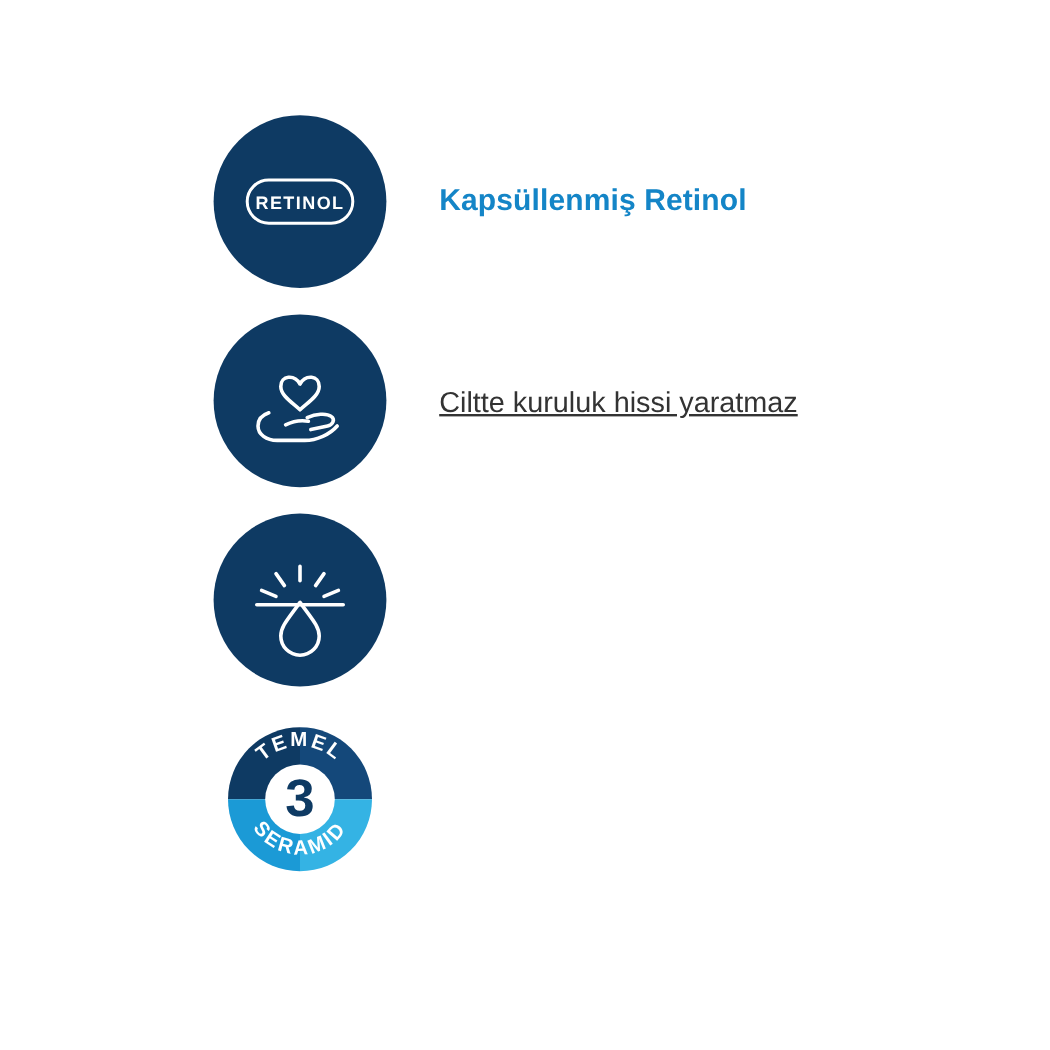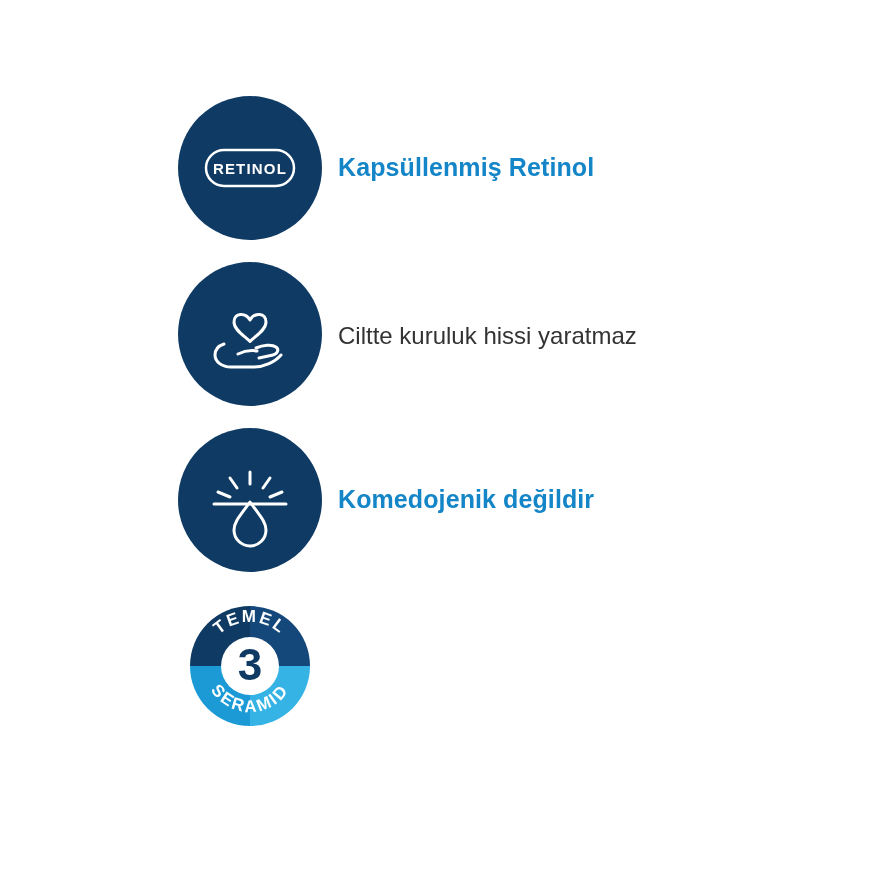--- a/index.html
+++ b/index.html
@@ -42,38 +42,39 @@
     flex: 0 0 144px;
     display: flex;
     align-items: center;
     justify-content: center;
     position: relative;
   }
   .icon-badge.plain {
     background: transparent;
   }
   .feature-text {
-    margin-left: 16px;
+    margin-left: 44px;
     display: flex;
     flex-direction: column;
     justify-content: center;
   }
   .feature-title {
     color: #1485c7;
     font-size: 25px;
     font-weight: bold;
     letter-spacing: 0.1px;
     line-height: 1.25;
   }
   .feature-sub {
     color: #333333;
     font-size: 24px;
     font-weight: normal;
     line-height: 1.3;
     margin-top: 4px;
+    text-decoration: underline;
   }
   svg { display: block; }
 </style>
 </head>
 <body>
 
 <div class="page">
 
   <div class="feature-list">
 
@@ -120,23 +121,20 @@
           <line x1="104" y1="64" x2="92" y2="69" stroke="#ffffff" stroke-width="3" stroke-linecap="round"></line>
 
           <line x1="36" y1="76" x2="108" y2="76" stroke="#ffffff" stroke-width="3" stroke-linecap="round"></line>
 
           <path d="M72 74
                    c-10 14 -16 20 -16 28
                    a16 16 0 0 0 32 0
                    c0 -8 -6 -14 -16 -28 z" fill="none" stroke="#ffffff" stroke-width="3" stroke-linejoin="round"></path>
         </svg>
       </div>
-      <div class="feature-text">
-        <div class="feature-title">Komedojenik değildir</div>
-      </div>
     </div>
 
     <div class="feature-row">
       <div class="icon-badge plain">
         <svg width="144" height="144" viewBox="0 0 144 144" aria-hidden="true">
           <defs>
             <path id="arcTop" d="M 28 72 A 44 44 0 0 1 116 72"></path>
             <path id="arcBottom" d="M 26 72 A 46 46 0 0 0 118 72"></path>
           </defs>
 

